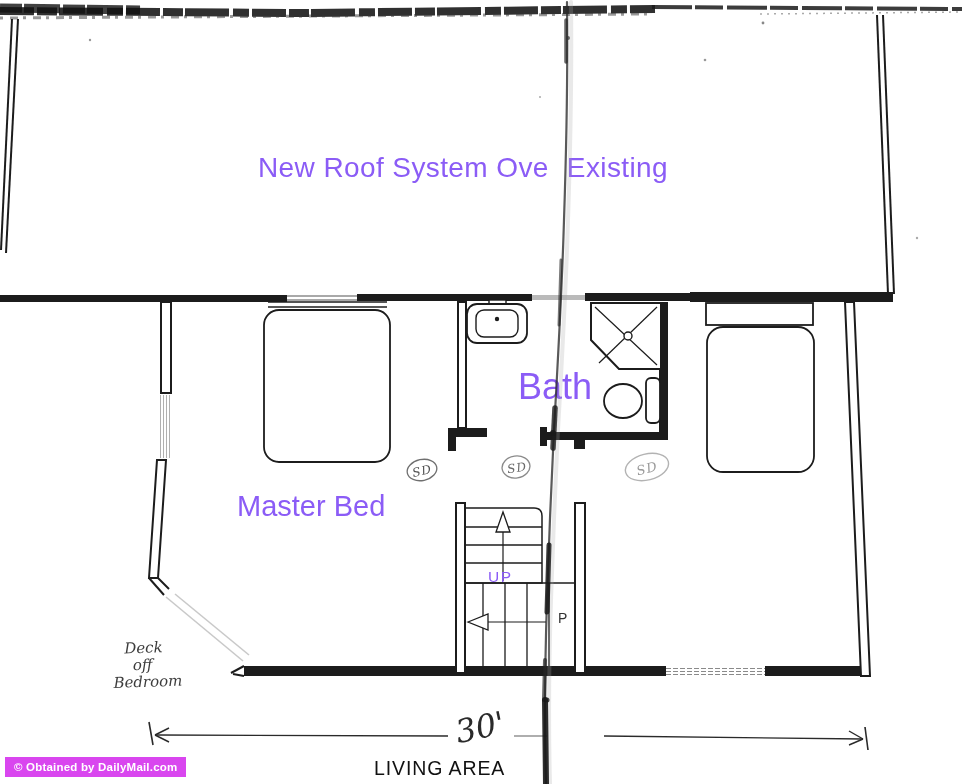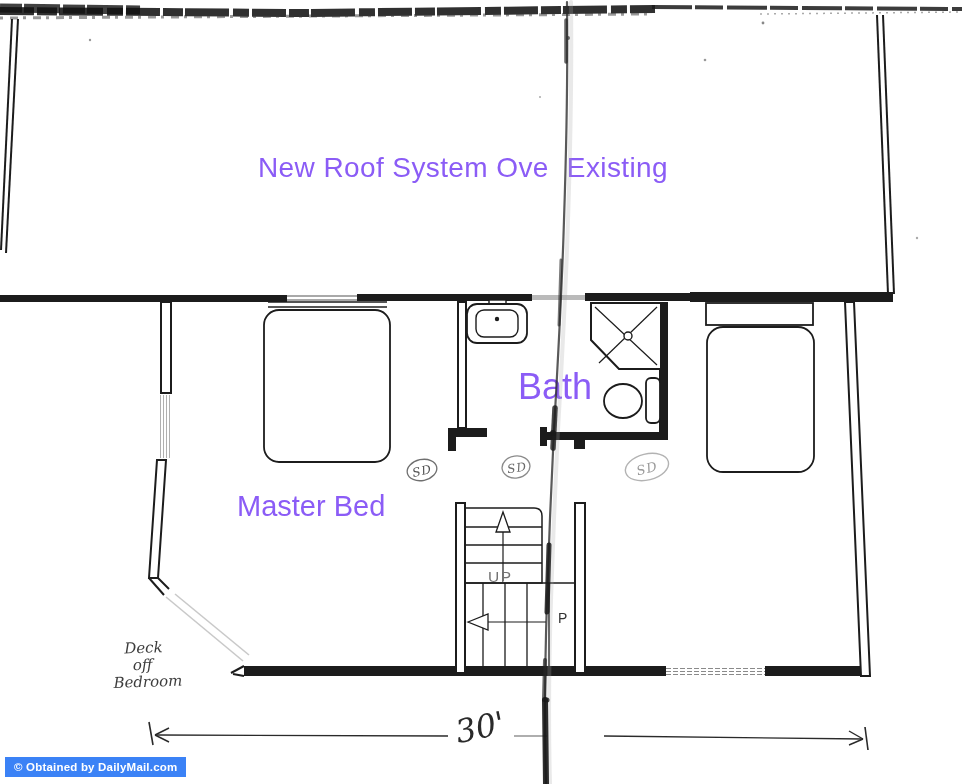--- a/index.html
+++ b/index.html
@@ -6,30 +6,30 @@
   .page{position:relative;width:962px;height:784px;background:#ffffff;overflow:hidden;
         font-family:"Liberation Sans",sans-serif;}
   svg{position:absolute;left:0;top:0;}
   .plan-svg{z-index:1;}
   .fold-svg{z-index:5;pointer-events:none;}
   .lbl{position:absolute;color:#8b5cf6;z-index:3;white-space:nowrap;}
   .title{font-size:28px;line-height:35px;letter-spacing:.4px;}
   .title .gap{margin-left:18px;}
   .room{font-size:29px;}
   .bath{font-size:36px;}
-  .up{font-size:15.5px;letter-spacing:1.5px;color:#737373;}
+  .up{font-size:15.5px;letter-spacing:1.5px;color:#8b5cf6;}
   .plbl{font-size:14px;color:#333;}
   .living{font-size:19.5px;letter-spacing:.9px;color:#111;}
   .hand{font-family:"DejaVu Serif",serif;font-style:italic;color:#3c3c3c;}
   .deck{font-size:15px;line-height:17px;transform:rotate(-2deg);transform-origin:left top;}
   .deck .i1{margin-left:12px;}
   .deck .i2{margin-left:20px;}
   .thirty{font-size:32px;color:#2a2a2a;transform:rotate(-12deg);transform-origin:left top;}
   .watermark{position:absolute;left:5px;top:757px;height:20px;z-index:9;
-             background:#3b82f6;color:#ffffff;display:flex;align-items:center;
+             background:#d946ef;color:#ffffff;display:flex;align-items:center;
              padding:0 9px;font-size:11.5px;font-weight:bold;letter-spacing:.2px;}
 </style>
 </head>
 <body>
 
 <div class="page">
 
   <svg class="plan-svg" width="962" height="784" viewBox="0 0 962 784">
 
     <g stroke-linecap="butt" fill="none">
@@ -219,20 +219,21 @@
   <div class="lbl plbl" style="left:558px;top:610px;">P</div>
 
   <div class="lbl hand deck" style="left:112px;top:641px;">
     <div class="i1">Deck</div>
     <div class="i2">off</div>
     <div>Bedroom</div>
   </div>
 
   <div class="lbl hand thirty" style="left:452px;top:714px;">30'</div>
 
+  <div class="lbl living" style="left:374px;top:757px;">LIVING AREA</div>
 
   <svg class="fold-svg" width="962" height="784" viewBox="0 0 962 784">
     <g stroke-linecap="round" fill="none">
       <path d="M567,2 C568,80 566,160 564,220 C562,290 558,360 554,430 C551,490 549,540 547,600 C545,660 544,710 546,784" stroke="#a9a9a9" stroke-width="4" opacity="0.25" transform="translate(4,0)"></path>
       <path d="M567,2 C568,80 566,160 564,220 C562,290 558,360 554,430 C551,490 549,540 547,600 C545,660 544,710 546,784" stroke="#2a2a2a" stroke-width="2.2" opacity="0.78"></path>
       <path d="M566,20 L566,62" stroke="#222" stroke-width="3.5" opacity="0.7"></path>
       <path d="M561,260 L559,325" stroke="#222" stroke-width="3" opacity="0.6"></path>
       <path d="M555,408 L553,448" stroke="#1a1a1a" stroke-width="5.5" opacity="0.8"></path>
       <path d="M549,545 L547,612" stroke="#1a1a1a" stroke-width="5" opacity="0.85"></path>
       <path d="M545,660 L544,700" stroke="#222" stroke-width="4" opacity="0.7"></path>

